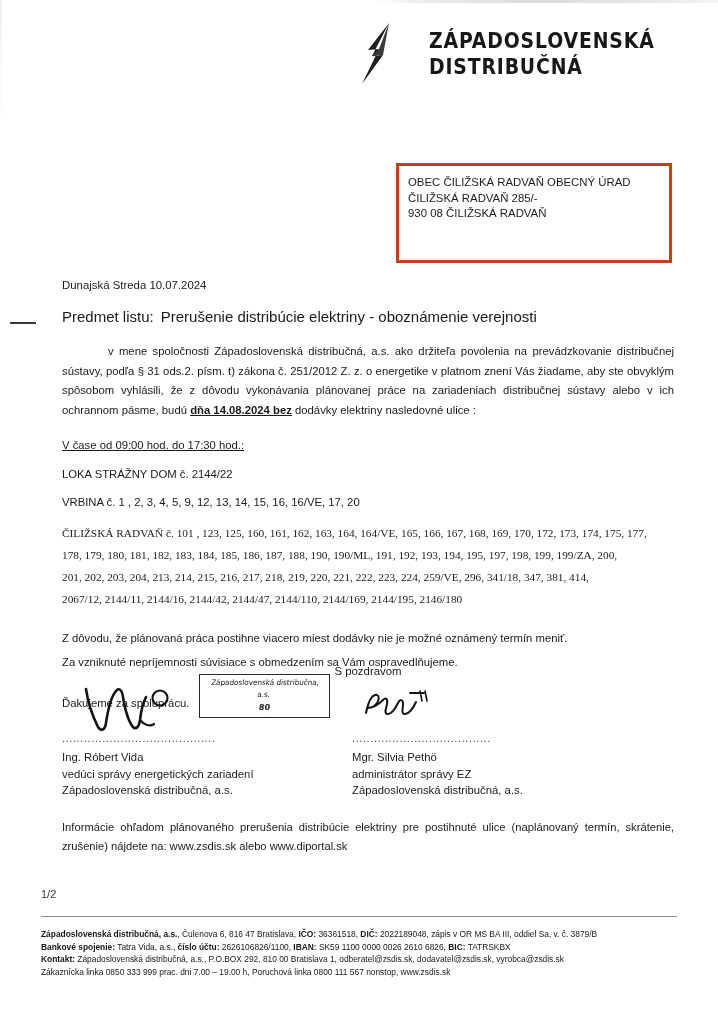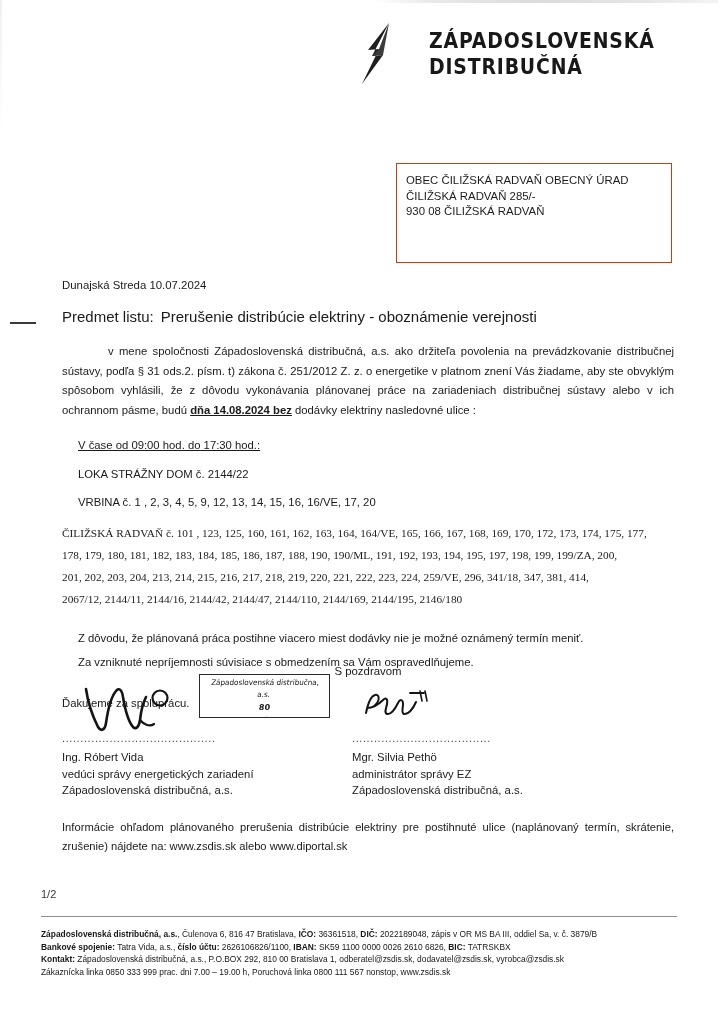--- a/index.html
+++ b/index.html
@@ -60,21 +60,21 @@
     white-space: nowrap;
   }
 
   
   .address-box {
     position: absolute;
     left: 396px;
     top: 163px;
     width: 276px;
     height: 100px;
-    border: 1px solid #c2410c;
+    border: 3px solid #c2410c;
     box-sizing: border-box;
     padding: 9px 12px 0 9px;
   }
   .address-line {
     font-size: 11.4px;
     line-height: 15.6px;
     color: #1c1c1c;
     white-space: nowrap;
   }
 
@@ -103,21 +103,21 @@
     line-height: 19.7px;
     text-align: justify;
     margin: 0 0 15px 0;
   }
   .para .indent { display: inline-block; width: 46px; }
   .u-bold { font-weight: 700; text-decoration: underline; }
 
   .line {
     font-size: 11.3px;
     line-height: 19.7px;
-    margin: 0 0 11px 16px;
+    margin: 0 0 11px 0;
   }
   .line.underline { text-decoration: underline; }
   .line.tight { margin-bottom: 9px; }
 
   .street-block {
     font-size: 11.3px;
     line-height: 22px;
     margin: 0 0 19px 0;
     text-align: left;
     font-family: Liberation Serif, serif;

